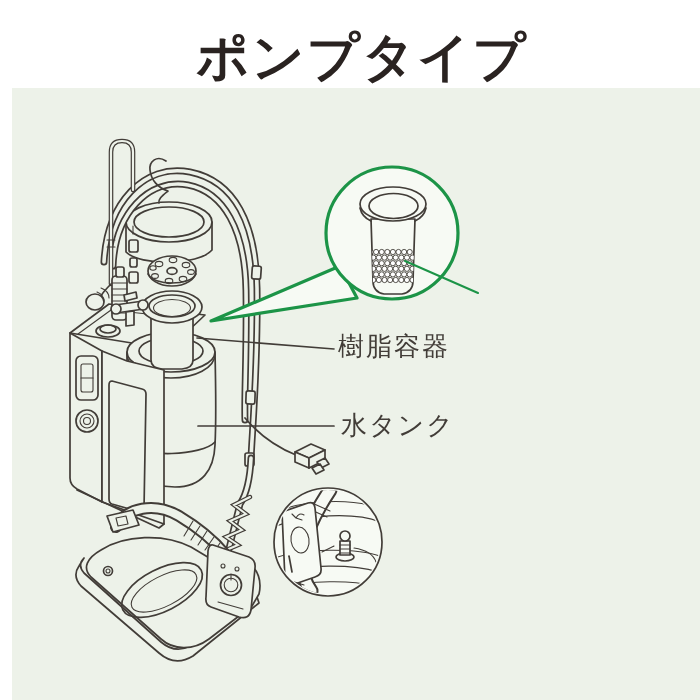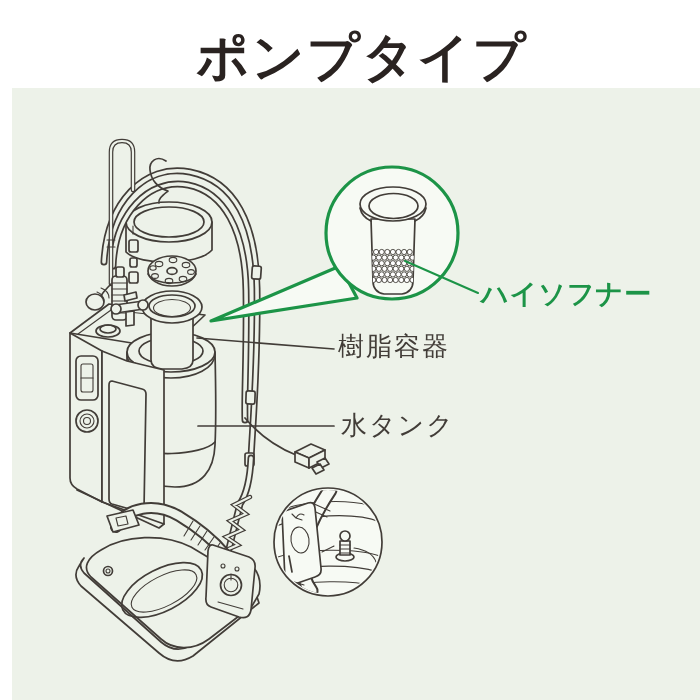--- a/index.html
+++ b/index.html
@@ -285,15 +285,14 @@
               <circle class="bead" cx="394.9" cy="280" r="2.6"></circle>
               <circle class="bead" cx="400.5" cy="280" r="2.6"></circle>
             </g>
         </g>
         <path class="gl" d="M 393,261 L 466,293"></path>
       </g>
     </svg>
 
     <div class="lbl" style="left:329px;top:323px">水タンク</div>
     <div class="lbl" style="left:326px;top:244px">樹脂容器</div>
-    <div class="lbl-green" style="left:469px;top:191px">ハイソフナー</div>
   </div>
 </div>
 
 </body></html>

